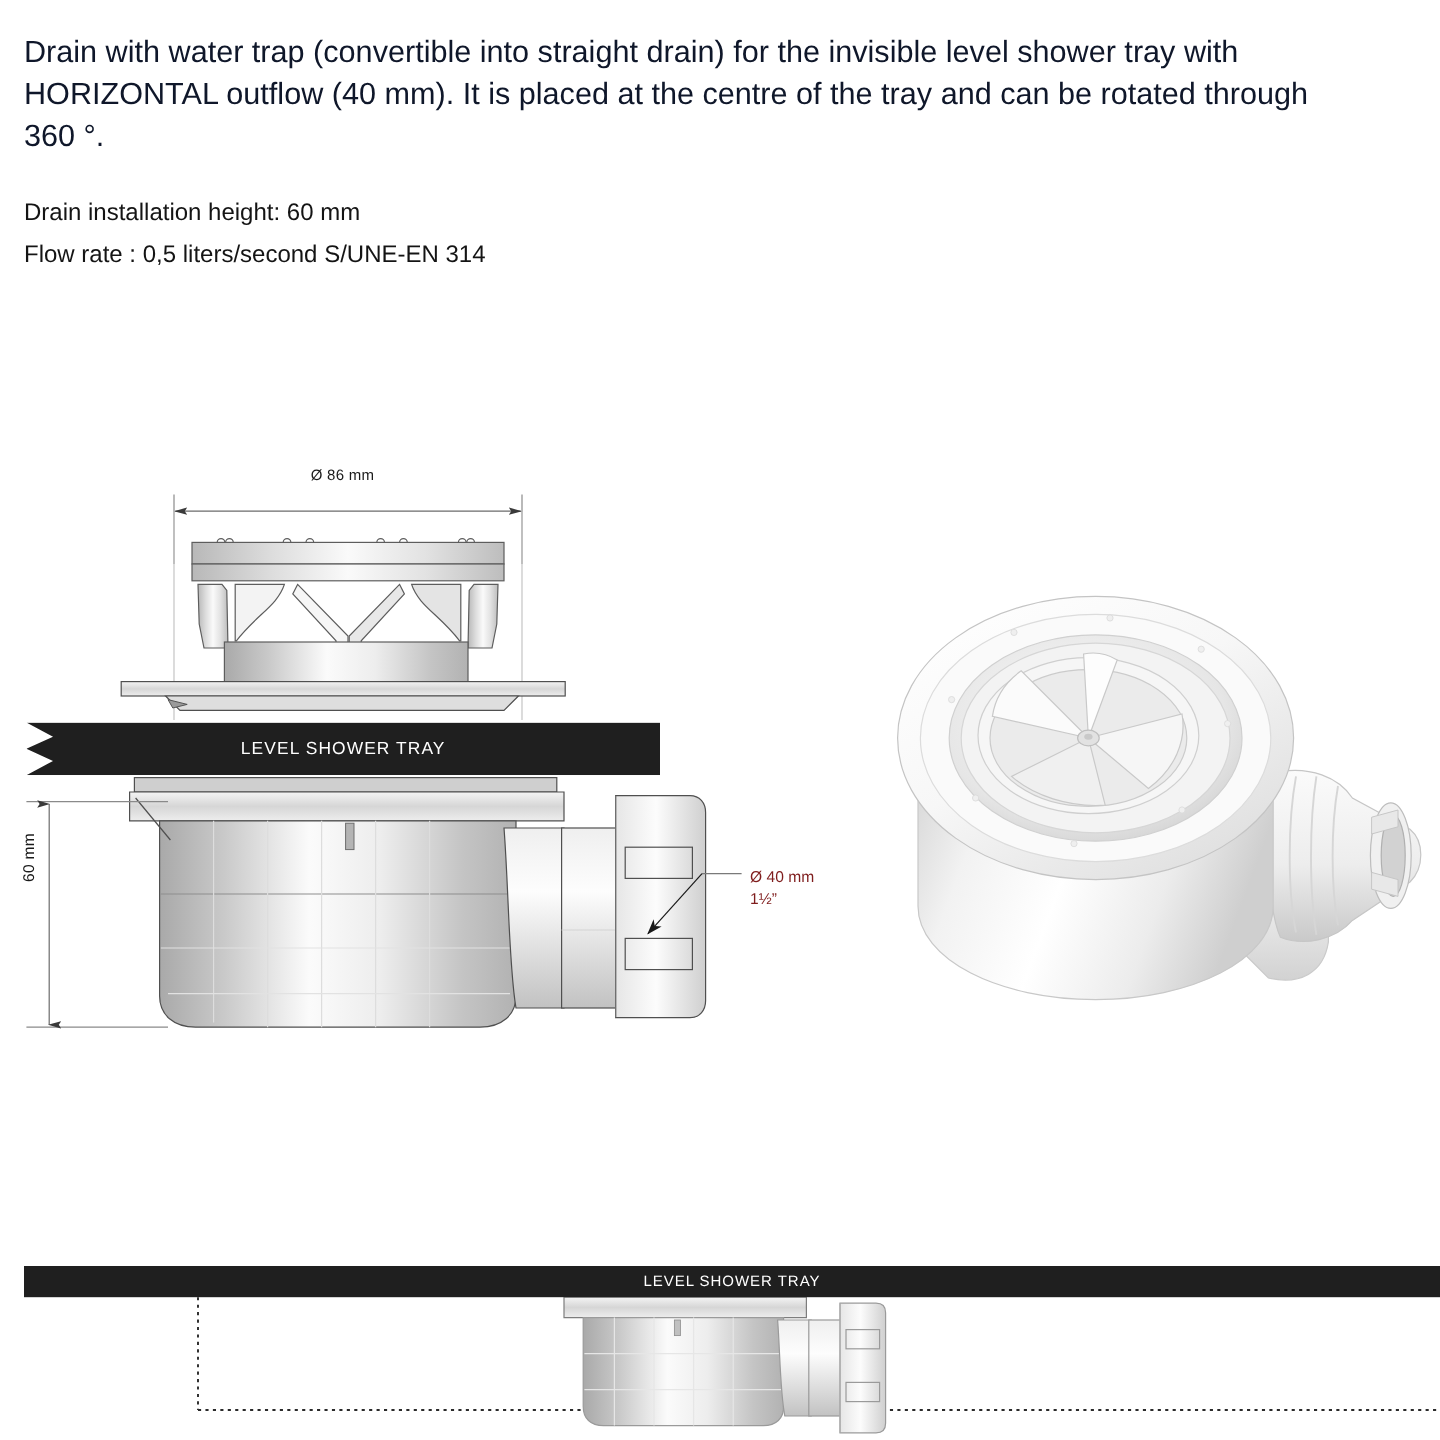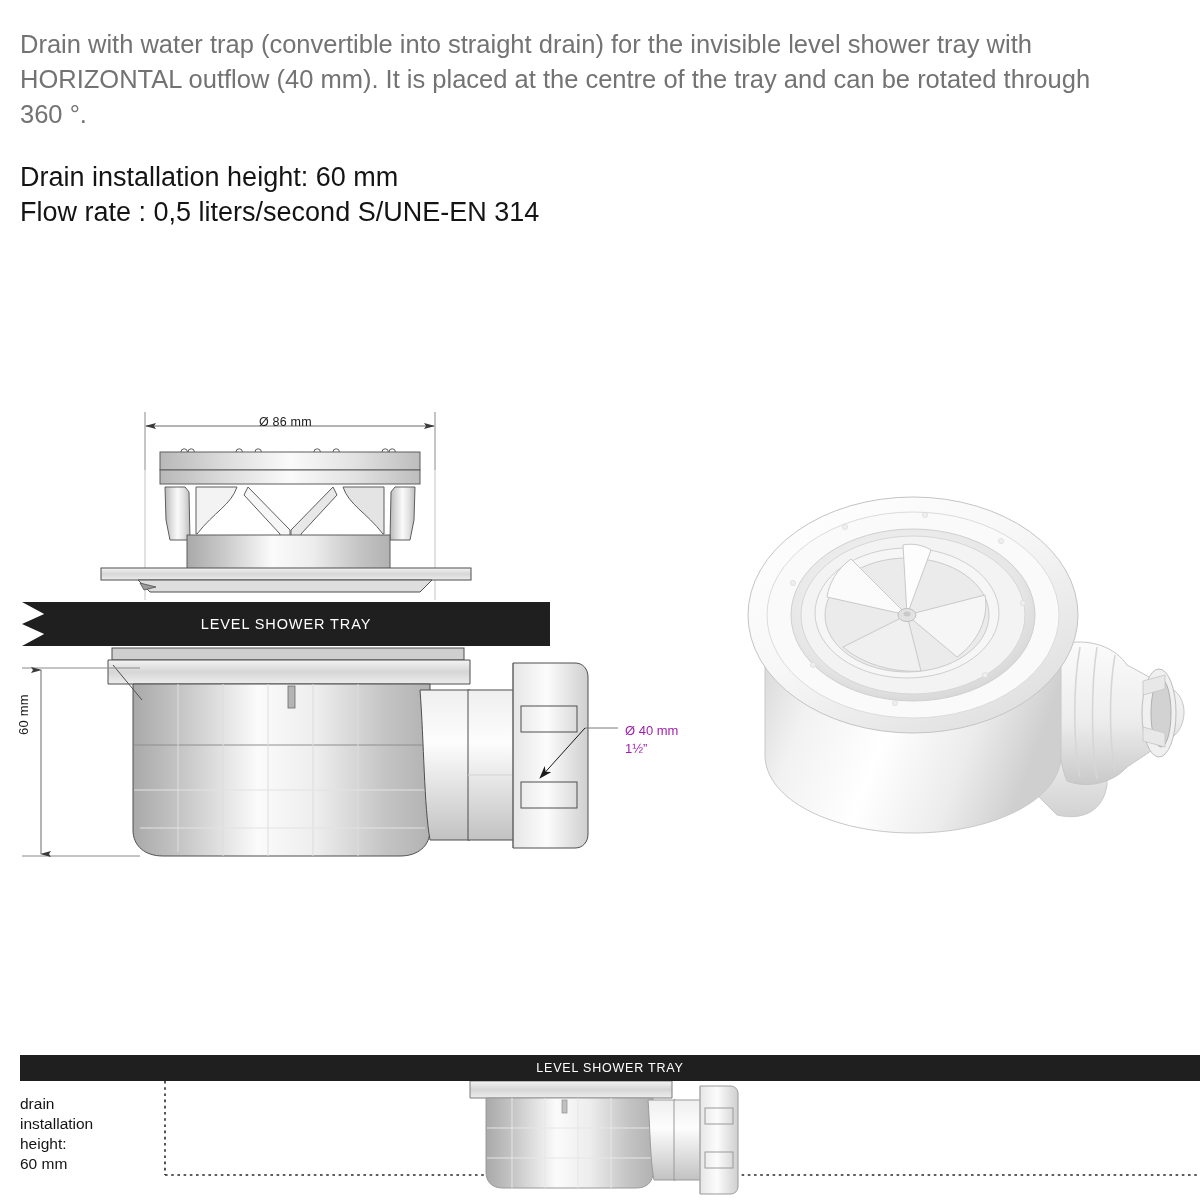--- a/index.html
+++ b/index.html
@@ -8,43 +8,43 @@
     background: #ffffff;
     font-family: "Liberation Sans", sans-serif;
     color: #1a1a1a;
     overflow: hidden;
   }
   #page { position: relative; width: 1200px; height: 1200px; }
 
   
   #intro-paragraph {
     position: absolute; left: 20px; top: 27px; width: 1080px;
-    font-size: 25.5px; line-height: 35px; color: #737373;
+    font-size: 25.5px; line-height: 35px; color: #0f172a;
   }
   #spec-list {
     position: absolute; left: 20px; top: 160px; width: 700px;
-    font-size: 27px; line-height: 35px; color: #141414;
+    font-size: 20px; line-height: 35px; color: #141414;
   }
   #spec-list div { white-space: nowrap; }
 
   .dim-label {
     position: absolute; font-size: 12.5px; color: #1a1a1a;
     letter-spacing: .2px; white-space: nowrap;
   }
-  #dim-86-label { left: 259px; top: 415px; text-align: center; }
+  #dim-86-label { left: 259px; top: 389px; text-align: center; }
 
   #dim-60-label {
     left: 16px; top: 735px;
     transform: rotate(-90deg); transform-origin: left top;
     font-size: 13px;
   }
 
   #callout-text {
     position: absolute; left: 625px; top: 722px;
-    font-size: 13px; line-height: 18px; color: #a21caf; white-space: nowrap;
+    font-size: 13px; line-height: 18px; color: #7f1d1d; white-space: nowrap;
   }
 
   
   #ribbon {
     position: absolute; left: 22px; top: 602px; width: 528px; height: 44px;
     background: #1f1f1f; color: #ffffff;
     display: flex; align-items: center; justify-content: center;
     font-size: 14.5px; letter-spacing: .9px;
     clip-path: polygon(0 0, 100% 0, 100% 100%, 0 100%,
                        0 100%, 4.2% 73%, 0 50%, 4.2% 27%, 0 0);
@@ -348,20 +348,14 @@
         <circle cx="160" cy="248" r="2.6"></circle>
       <circle cx="78" cy="210" r="2.6"></circle>
         <circle cx="58" cy="128" r="2.6"></circle>
     </g>
   </svg>
 
   <div id="bottom-bar">
     <span>LEVEL SHOWER TRAY</span>
   </div>
 
-  <div id="bottom-caption">
-    <div>drain</div>
-    <div>installation</div>
-    <div>height:</div>
-    <div>60 mm</div>
-  </div>
 
 </div>
 
 </body></html>

